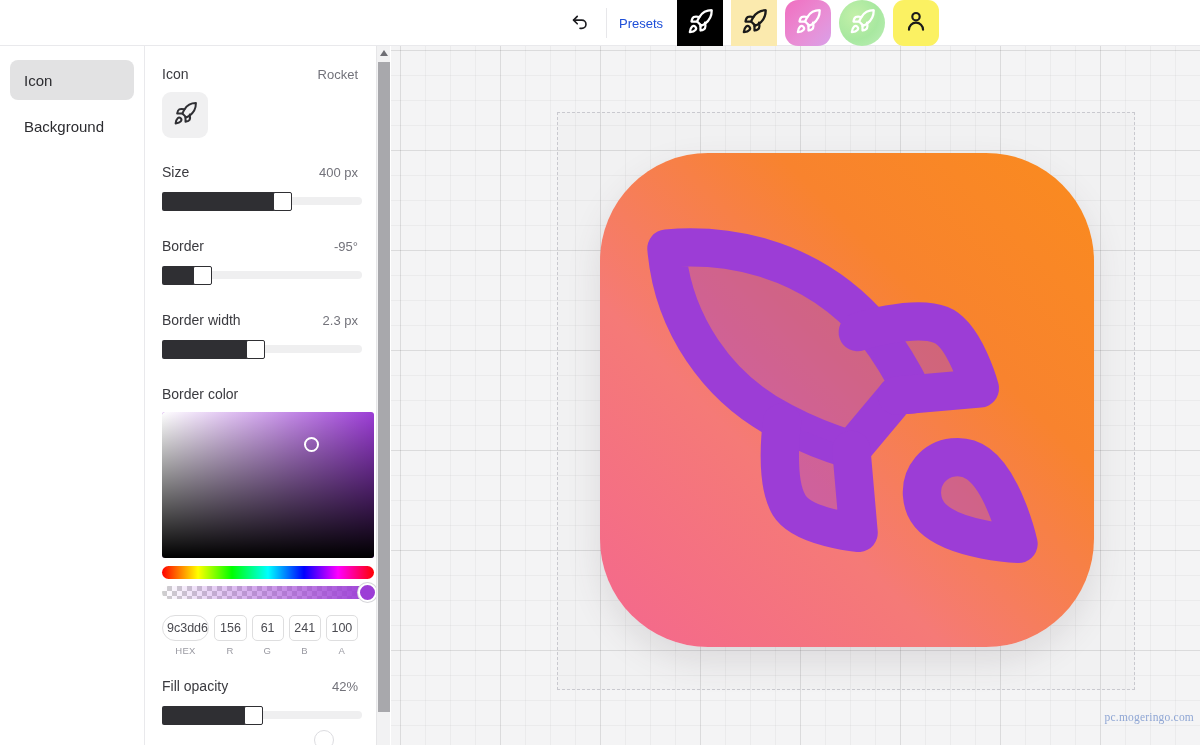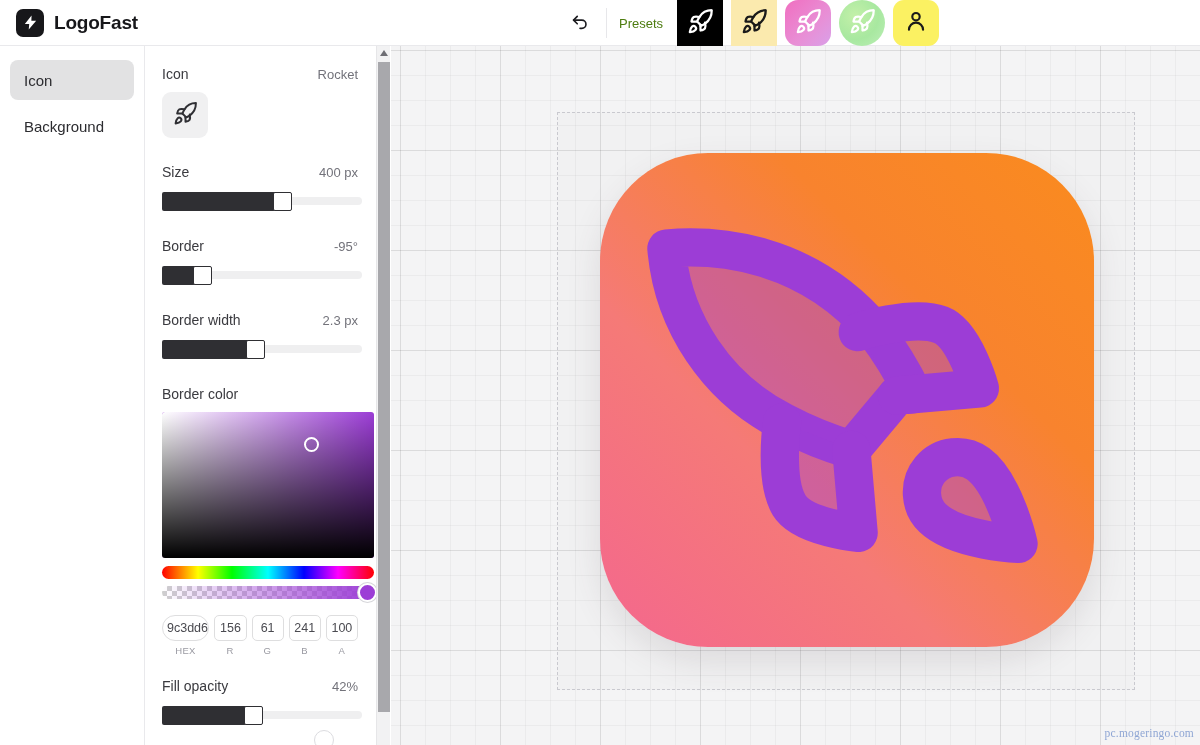--- a/index.html
+++ b/index.html
@@ -27,21 +27,21 @@
 
   .header-right {
     position: absolute; left: 560px; top: 0; height: 46px;
     display: flex; align-items: center;
   }
   .undo-btn {
     width: 40px; height: 40px; border-radius: 6px; background: transparent;
     display: flex; align-items: center; justify-content: center; cursor: pointer;
   }
   .hdr-divider { width: 1px; height: 30px; background: #e7e7ea; margin: 0 12px 0 6px; }
-  .presets-label { font-size: 13px; color: #4d7c0f; margin-right: 14px; }
+  .presets-label { font-size: 13px; color: #1d4ed8; margin-right: 14px; }
   .preset-row { display: flex; align-items: center; gap: 8px; }
   .preset {
     width: 46px; height: 46px;
     display: flex; align-items: center; justify-content: center;
     cursor: pointer; overflow: hidden;
   }
   .p1 { background: #000000; border-radius: 0; }
   .p2 { background: #fbeaae; border-radius: 0; }
   .p3 { background: linear-gradient(135deg,#f06fc0 0%,#e88fd6 60%,#d9a0e8 100%); border-radius: 13px; }
   .p4 { background: radial-gradient(circle at 35% 35%,#c3f0a8 0%,#a8e8a0 55%,#bdefb8 100%); border-radius: 50%; }
@@ -185,38 +185,30 @@
   }
   .logo {
     position: absolute; left: 209px; top: 107px; width: 494px; height: 494px;
     border-radius: 108px;
     background: linear-gradient(to top right, #f4678e 0%, #f57a77 35%, #f8832e 68%, #fa8b1e 100%);
     box-shadow: 0 14px 34px rgba(80,60,70,0.13);
     display: flex; align-items: center; justify-content: center;
   }
   .rocket-wrap { width: 400px; height: 400px; transform: rotate(-95deg); }
   .watermark {
-    position: absolute; right: 6px; bottom: 6px;
+    position: absolute; right: 6px; bottom: 22px;
     font-size: 11.5px; color: #8fa6d4; font-family: "Liberation Serif", serif;
     letter-spacing: .2px;
     text-align: center;
   }
 </style>
 </head>
 <body>
 
 <div class="header">
-  <div class="brand">
-    <span class="brand-mark">
-      <svg width="17" height="17" viewBox="0 0 24 24" fill="#ffffff">
-        <path d="M13.5 2L4 14h6.2L9.5 22 20 9.5h-6.8z"></path>
-      </svg>
-    </span>
-    <span class="brand-name">LogoFast</span>
-  </div>
 
   <div class="header-right">
     <div class="undo-btn">
       <span>
         <svg width="22" height="22" viewBox="0 0 24 24" fill="none" stroke="#1c1c20" stroke-width="1.8" stroke-linecap="round" stroke-linejoin="round">
           <path d="M9 7L5 11l4 4"></path>
           <path d="M5 11h9a4.5 4.5 0 0 1 0 9h-2"></path>
         </svg>
       </span>
     </div>

